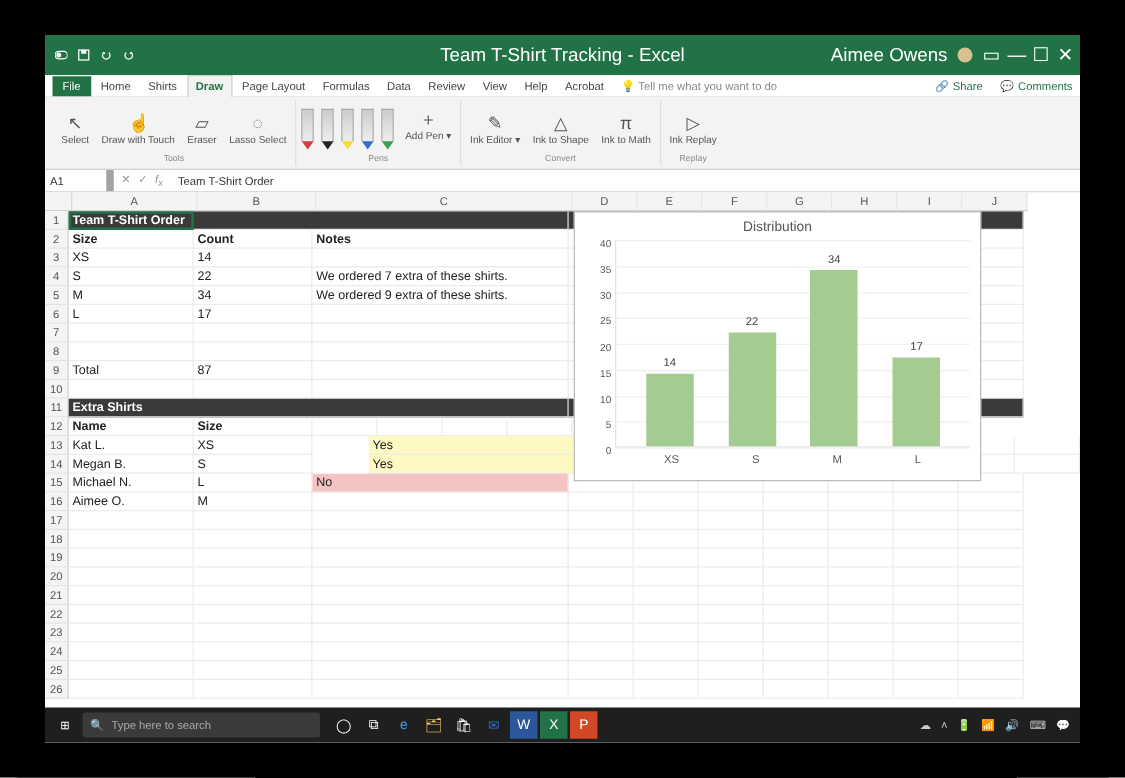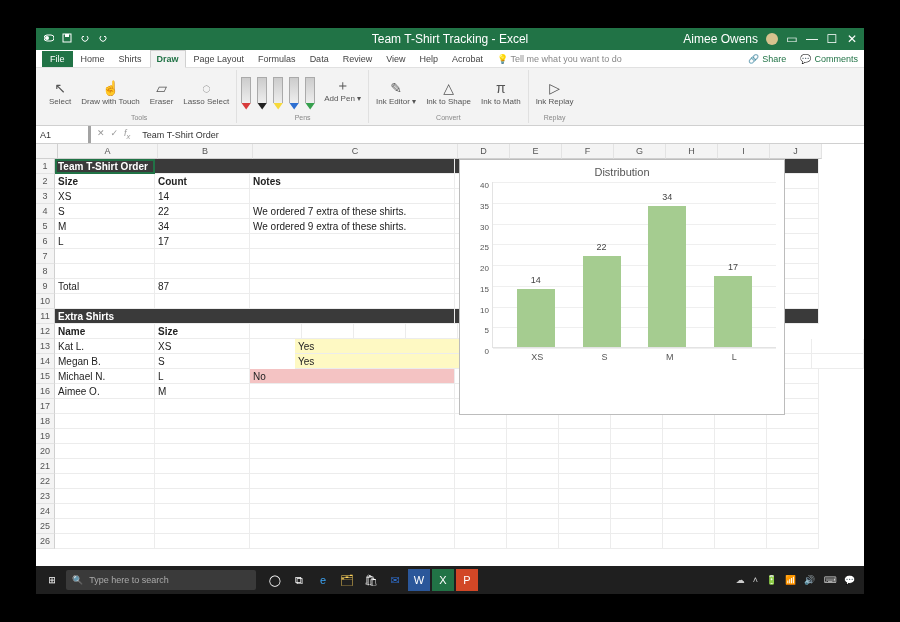--- a/index.html
+++ b/index.html
@@ -1,20 +1,20 @@
 <!DOCTYPE html>
 <html><head>
 <meta charset="utf-8">
 <style>
   * { margin:0; padding:0; box-sizing:border-box; }
   body { font-family: "Segoe UI", Arial, sans-serif; background:#000; width:900px; height:622px; overflow:hidden; }
   .tablet { position:absolute; inset:0; background:#000; border-radius:16px; }
   .screen { position:absolute; left:36px; top:28px; right:36px; bottom:28px; background:#fff; display:flex; flex-direction:column; overflow:hidden; }
   
-  .titlebar { height:22px; background:#217346; display:flex; align-items:center; position:relative; color:#fff; font-size:12px; }
+  .titlebar { height:32px; background:#217346; display:flex; align-items:center; position:relative; color:#fff; font-size:15px; }
   .titlebar .qat { display:flex; gap:8px; padding-left:8px; align-items:center; }
   .titlebar .qat svg { width:10px; height:10px; }
   .titlebar .title { position:absolute; left:50%; transform:translateX(-50%); }
   .titlebar .right { margin-left:auto; display:flex; align-items:center; gap:8px; padding-right:6px; }
   .avatar { width:12px; height:12px; border-radius:50%; background:#d7c28e; }
   .winbtn { width:12px; text-align:center; }
   
   .tabstrip { height:18px; background:#fff; display:flex; align-items:flex-end; font-size:9px; color:#444; border-bottom:1px solid #e1e1e1; padding-left:6px; gap:2px;}
   .tab { padding:3px 6px; cursor:pointer; }
   .tab.active { background:#f3f3f3; border:1px solid #d0d0d0; border-bottom:1px solid #f3f3f3; color:#217346; font-weight:600; margin-bottom:-1px;}
@@ -32,42 +32,42 @@
   .rbtn .glyph { font-size:14px; line-height:16px; text-align:center;}
   .pen { width:10px; height:26px; border:1px solid #aaa; border-bottom:none; position:relative; background:linear-gradient(#ccc, #eee);}
   .pen::after{ content:""; position:absolute; bottom:-7px; left:-1px; right:-1px; height:7px; background:inherit; clip-path:polygon(0 0,100% 0,50% 100%);}
   .pen.red::after{ background:#d83b3b;}
   .pen.black::after{ background:#222;}
   .pen.yellow::after{ background:#f7d93a;}
   .pen.blue::after{ background:#2d6fd1;}
   .pen.green::after{ background:#36a04e;}
   
   .fxbar { height:18px; display:flex; align-items:center; font-size:9px; border-bottom:1px solid #d0d0d0; background:#fff;}
-  .namebox{ width:55px; padding:0 4px; border-right:3px solid #a3a3a3; height:100%; display:flex; align-items:center; color:#333;}
+  .namebox{ width:55px; padding:0 4px; border-right:6px solid #a3a3a3; height:100%; display:flex; align-items:center; color:#333;}
   .fxicons{ display:flex; gap:6px; padding:0 6px; color:#999;}
   .fxinput{ flex:1; padding:0 6px; color:#333;}
   
   .sheet { flex:1; display:flex; flex-direction:column; position:relative; overflow:hidden; background:#fff;}
   .colhdr { display:flex; height:15px; font-size:9px; color:#555;}
   .corner { width:22px; border-right:1px solid #d0d0d0; border-bottom:1px solid #d0d0d0; background:#f4f4f4;}
   .ch { border-right:1px solid #e3e3e3; border-bottom:1px solid #d0d0d0; text-align:center; background:#f4f4f4; line-height:15px;}
   .grid { flex:1; display:flex; overflow:hidden;}
   .rownums { display:flex; flex-direction:column; width:22px; font-size:9px; color:#555; text-align:center;}
   .rn { height:15px; line-height:15px; border-right:1px solid #d0d0d0; border-bottom:1px solid #e3e3e3; background:#f4f4f4;}
   .cells { position:relative; flex:1;}
   .row { display:flex; height:15px; font-size:10px; color:#222;}
   .cell { border-right:1px solid #ececec; border-bottom:1px solid #ececec; padding:0 3px; overflow:hidden; white-space:nowrap; line-height:15px;}
   .cA{width:100px;} .cB{width:95px;} .cC{width:205px;} .cD{width:52px;} .cE{width:52px;} .cF{width:52px;} .cG{width:52px;} .cH{width:52px;} .cI{width:52px;} .cJ{width:52px;}
   .hdrrow .cell{ background:#3a3a3a; color:#fff; font-weight:600;}
   .subhdr .cell{ font-weight:700;}
   .yes { background:#fef9c3;margin-left:45px;}
   .no { background:#f4c3c3;}
   .activecell { position:absolute; border:2px solid #217346; pointer-events:none;}
   
-  .chart { position:absolute; left:404px; top:0px; width:326px; height:256px; background:#fff; border:1px solid #bcbcbc; padding:6px 8px; font-size:9px; color:#555;}
+  .chart { position:absolute; left:404px; top:0px; width:326px; height:216px; background:#fff; border:1px solid #bcbcbc; padding:6px 8px; font-size:9px; color:#555;}
   .chart .title { text-align:center; font-size:11px; color:#555; margin-bottom:4px;}
   .chart .plot { position:relative; height:166px; margin-left:24px; border-left:1px solid #e3e3e3; border-bottom:1px solid #e3e3e3;}
   .chart .ytick { position:absolute; left:-24px; width:20px; text-align:right; font-size:8px; transform:translateY(50%);}
   .chart .grid { position:absolute; left:0; right:0; border-top:1px solid #efefef;}
   .chart .bars { position:absolute; inset:0; display:flex; align-items:flex-end; justify-content:space-around; padding:0 10px;}
   .chart .bar { width:38px; background:#a5cc90; position:relative;}
   .chart .barlabel{ position:absolute; top:-14px; left:0; right:0; text-align:center; font-size:9px; color:#444;}
   .chart .cats{ display:flex; justify-content:space-around; padding:4px 10px 0 10px; margin-left:24px; font-size:9px;}
   
   .sheettabs { height:18px; display:flex; align-items:center; font-size:9px; border-top:1px solid #d0d0d0; background:#f4f4f4;}

